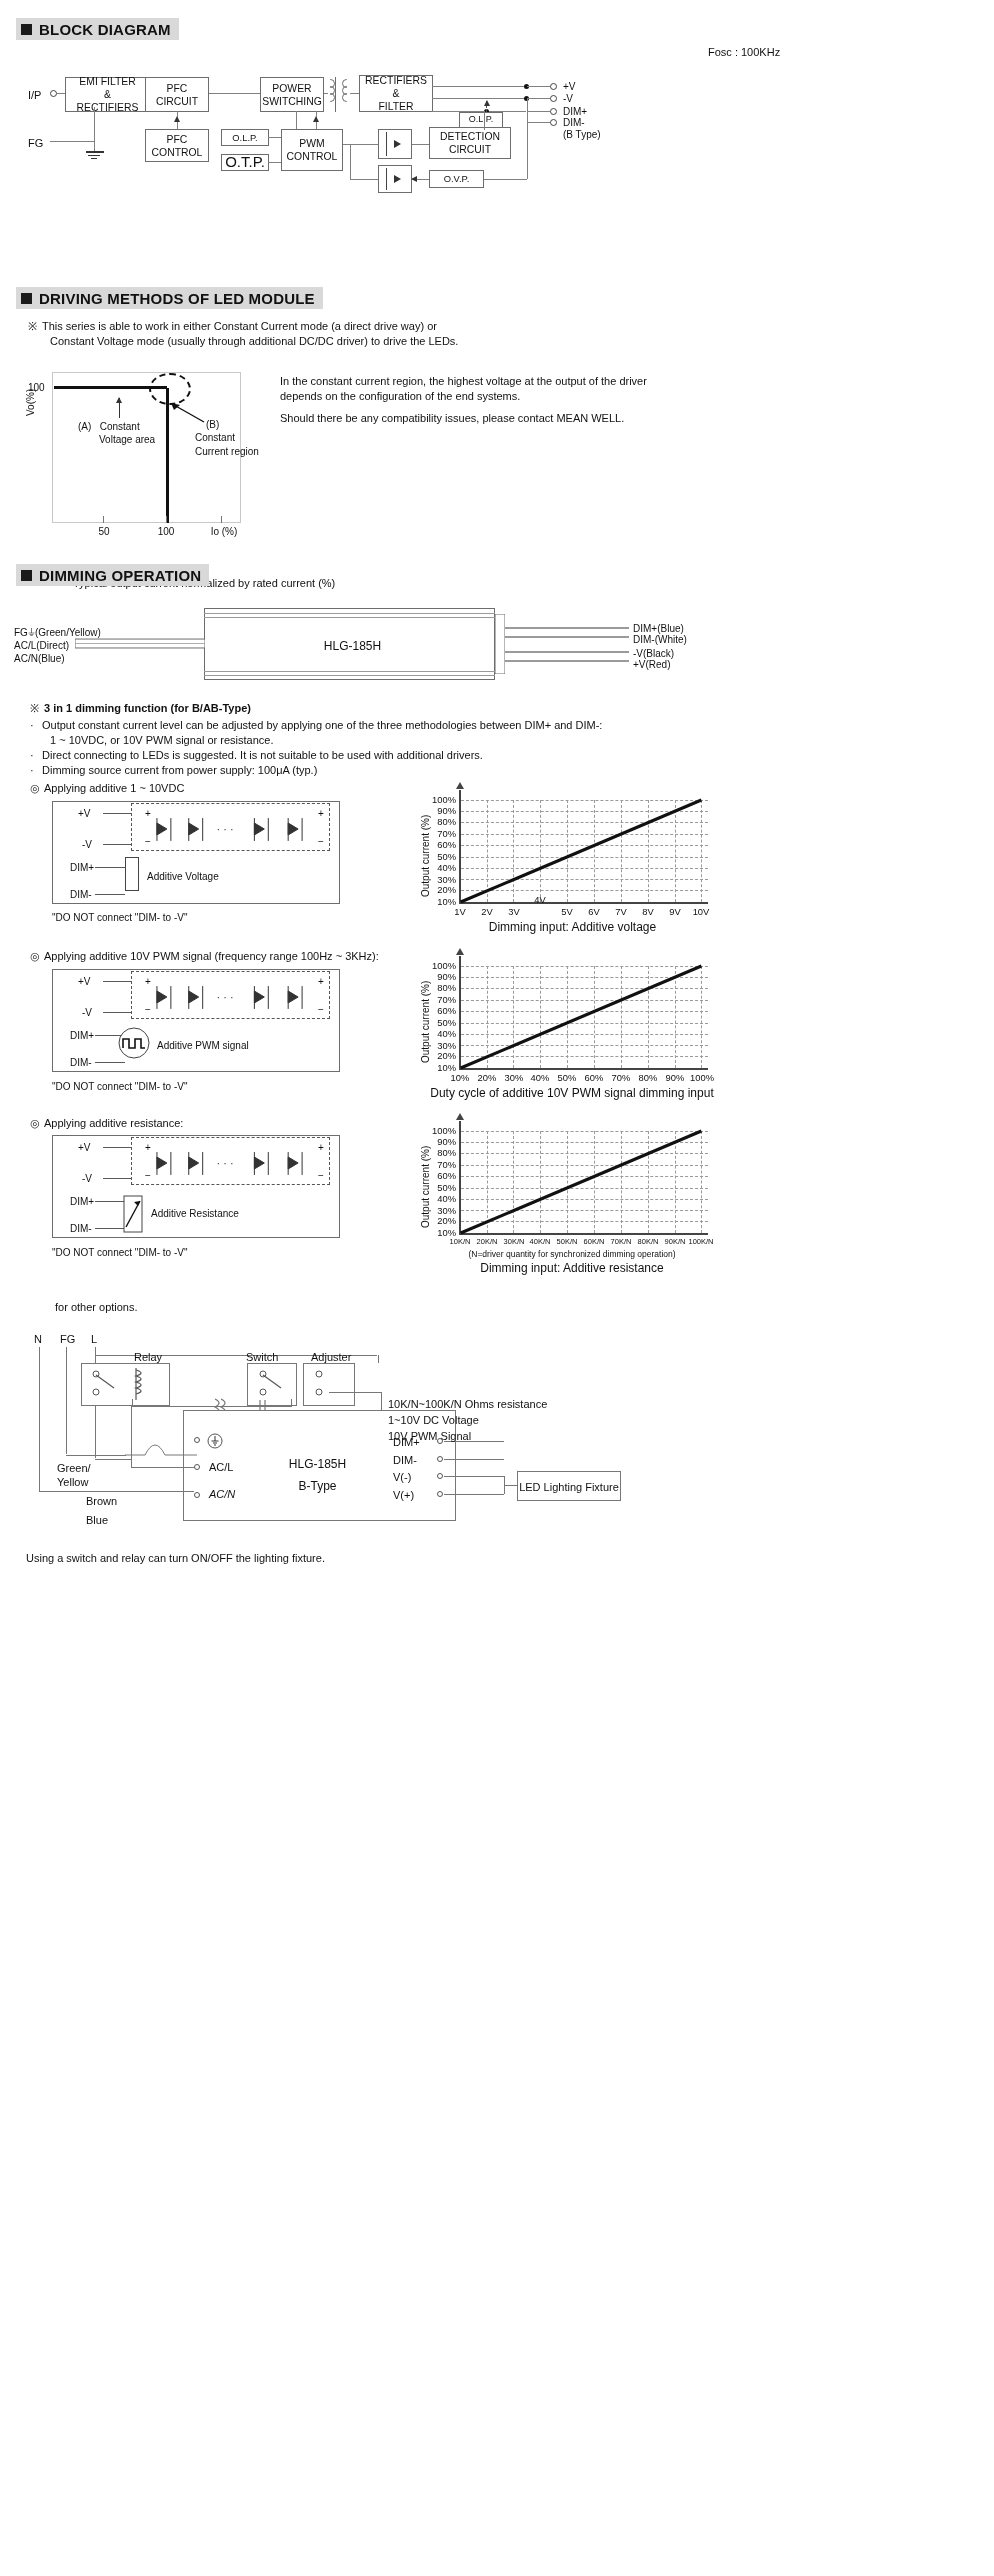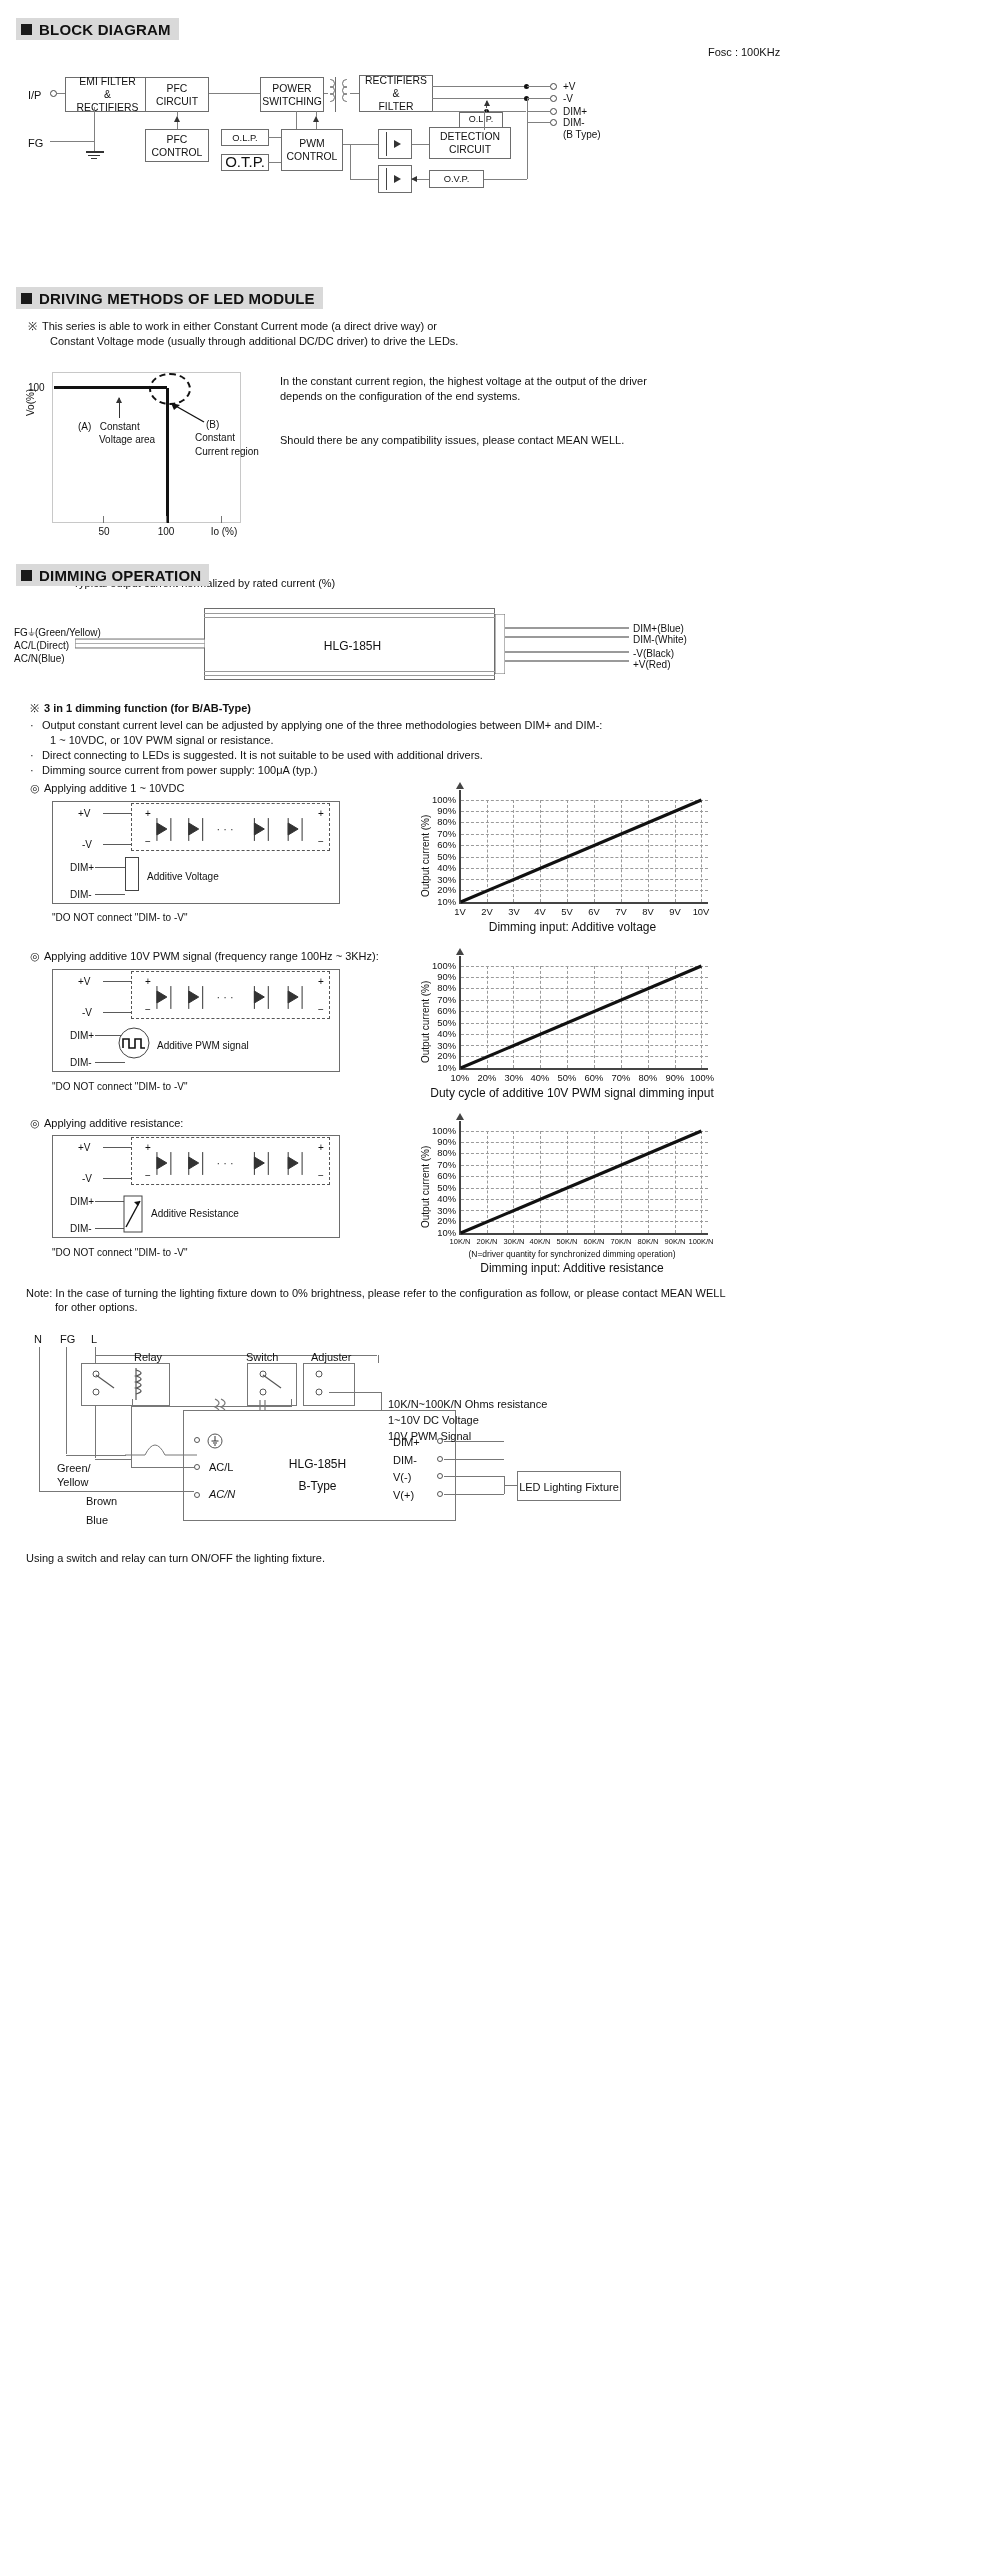--- a/index.html
+++ b/index.html
@@ -286,21 +286,21 @@
       </svg>
   </div>
   <div class="txt t10" style="left:206px; top:418px;">(B)</div>
   <div class="txt t10" style="left:195px; top:431px;">Constant</div>
   <div class="txt t10" style="left:195px; top:445px;">Current region</div>
 
   <div class="txt t11" style="left:65px; top:576px;margin-left:8px;">Typical output current normalized by rated current (%)</div>
 
   <div class="txt t11" style="left:280px; top:374px;">In the constant current region, the highest voltage at the output of the driver</div>
   <div class="txt t11" style="left:280px; top:389px;">depends on the configuration of the end systems.</div>
-  <div class="txt t11" style="left:280px; top:433px;">Should there be any compatibility issues, please contact MEAN WELL.</div>
+  <div class="txt t11" style="left:280px; top:411px;">Should there be any compatibility issues, please contact MEAN WELL.</div>
 
   <div class="sec-head" style="left:16px; top:564px;">
     <span class="sq"></span>
     <span>DIMMING OPERATION</span>
   </div>
 
   <div class="housing" style="left:204px; top:608px; width:291px; height:72px;"></div>
   <div class="housing-line" style="left:204px; top:613px; width:291px;"></div>
   <div class="housing-line" style="left:204px; top:617px; width:291px;"></div>
   <div class="housing-line" style="left:204px; top:671px; width:291px;"></div>
@@ -421,21 +421,21 @@
 
     <div class="abs" style="left:41px; top:8px; width:249px; height:106px;">
       <svg width="249" height="106" viewBox="0 0 250 107">
           <line x1="1" y1="105" x2="244" y2="2" stroke="#111" stroke-width="3.2"></line>
         </svg>
     </div>
 
     <div class="c-xlab" style="left:28px; top:116px; width:28px;">1V</div>
     <div class="c-xlab" style="left:55px; top:116px; width:28px;">2V</div>
     <div class="c-xlab" style="left:82px; top:116px; width:28px;">3V</div>
-    <div class="c-xlab" style="left:108px;top:116px; width:28px;">4V</div>
+    <div class="c-xlab" style="left:108px;top:104px; width:28px;">4V</div>
     <div class="c-xlab" style="left:135px;top:116px; width:28px;">5V</div>
     <div class="c-xlab" style="left:162px;top:116px; width:28px;">6V</div>
     <div class="c-xlab" style="left:189px;top:116px; width:28px;">7V</div>
     <div class="c-xlab" style="left:216px;top:116px; width:28px;">8V</div>
     <div class="c-xlab" style="left:243px;top:116px; width:28px;">9V</div>
     <div class="c-xlab" style="left:268px;top:116px; width:30px;">10V</div>
 
     <div class="c-caption" style="left:30px; top:130px; width:249px;">Dimming input: Additive voltage</div>
   </div>
 
@@ -638,21 +638,20 @@
     <div class="c-xlab" style="left:156px;top:116px; width:40px; font-size:7.5px;">60K/N</div>
     <div class="c-xlab" style="left:183px;top:116px; width:40px; font-size:7.5px;">70K/N</div>
     <div class="c-xlab" style="left:210px;top:116px; width:40px; font-size:7.5px;">80K/N</div>
     <div class="c-xlab" style="left:237px;top:116px; width:40px; font-size:7.5px;">90K/N</div>
     <div class="c-xlab" style="left:261px;top:116px; width:44px; font-size:7.5px;">100K/N</div>
 
     <div class="c-caption" style="left:10px; top:128px; width:288px; font-size:8.5px;">(N=driver quantity for  synchronized dimming  operation)</div>
     <div class="c-caption" style="left:10px; top:140px; width:288px;">Dimming input: Additive resistance</div>
   </div>
 
-  <div class="txt t11" style="left:26px; top:1286px;">Note: In the case of turning the lighting fixture down to 0% brightness, please refer to the configuration as follow, or please contact MEAN WELL</div>
   <div class="txt t11" style="left:55px; top:1300px;">for other options.</div>
 
   <div class="txt t11" style="left:34px; top:1332px;">N</div>
   <div class="txt t11" style="left:60px; top:1332px;">FG</div>
   <div class="txt t11" style="left:91px; top:1332px;">L</div>
 
   <div class="w-ln-v" style="left:39px; top:1347px; height:144px;"></div>
   <div class="w-ln-v" style="left:66px; top:1347px; height:107px;"></div>
   <div class="w-ln-v" style="left:95px; top:1347px; height:111px;"></div>
 

